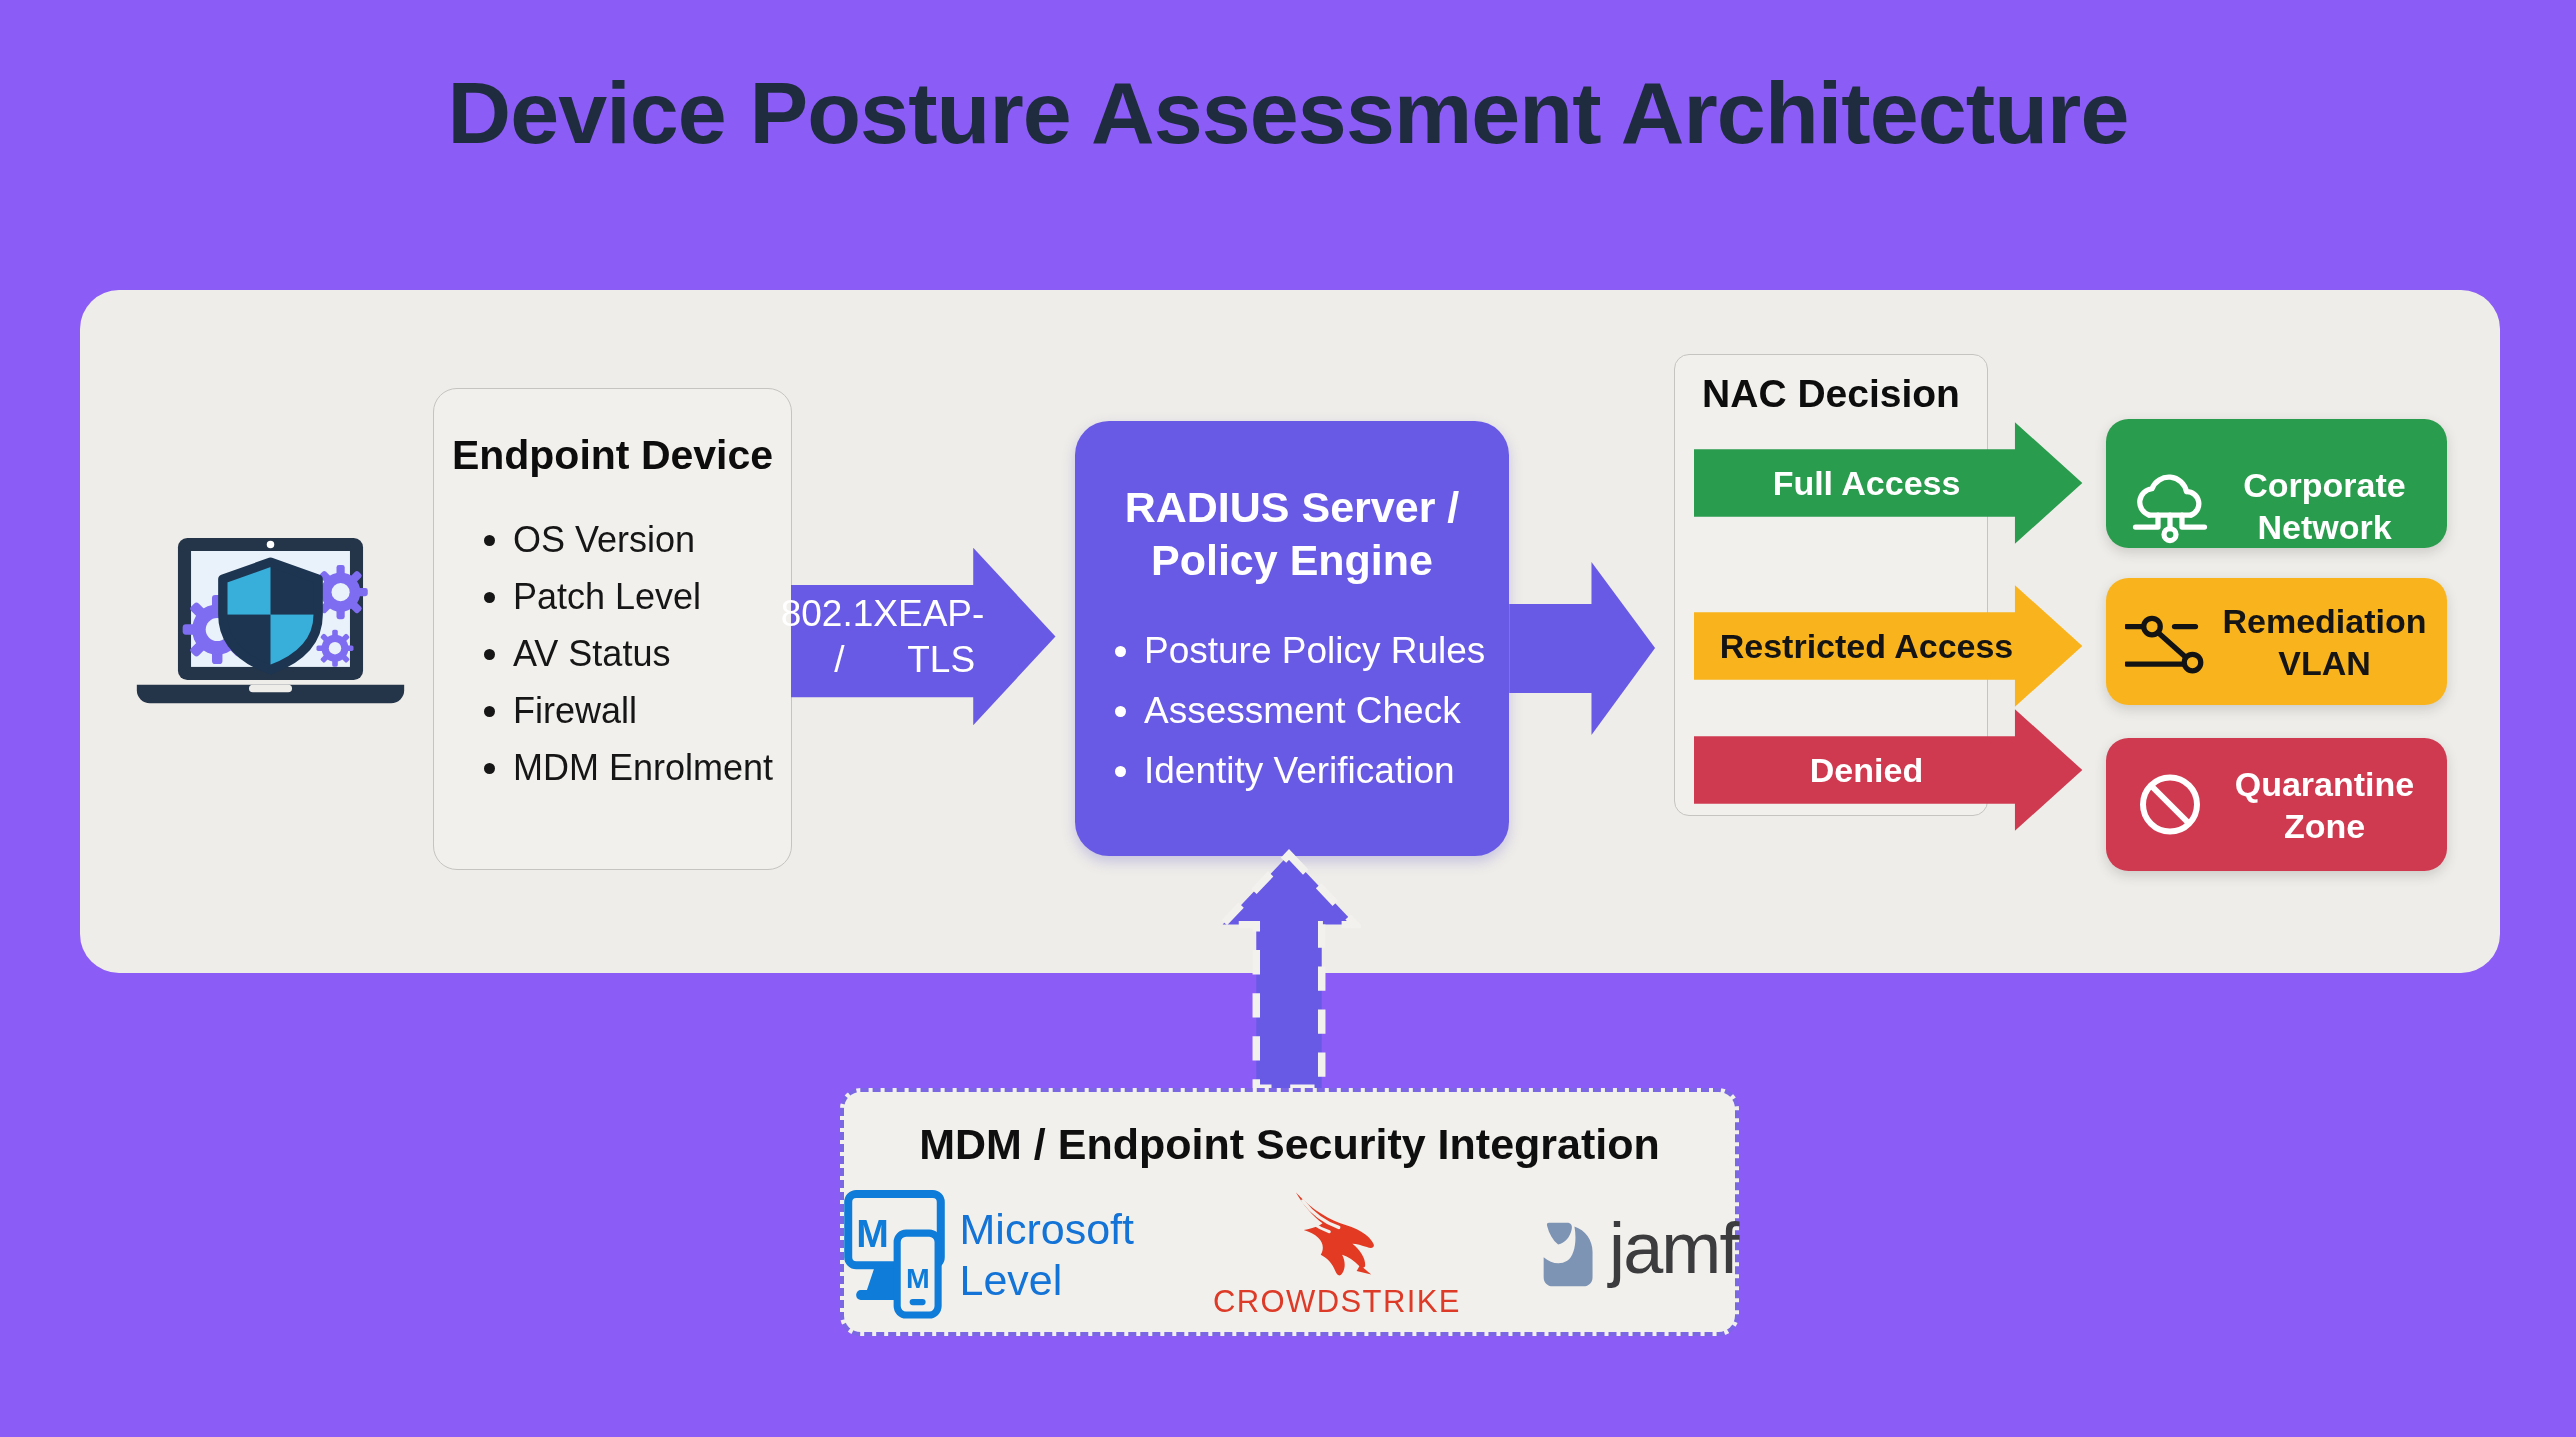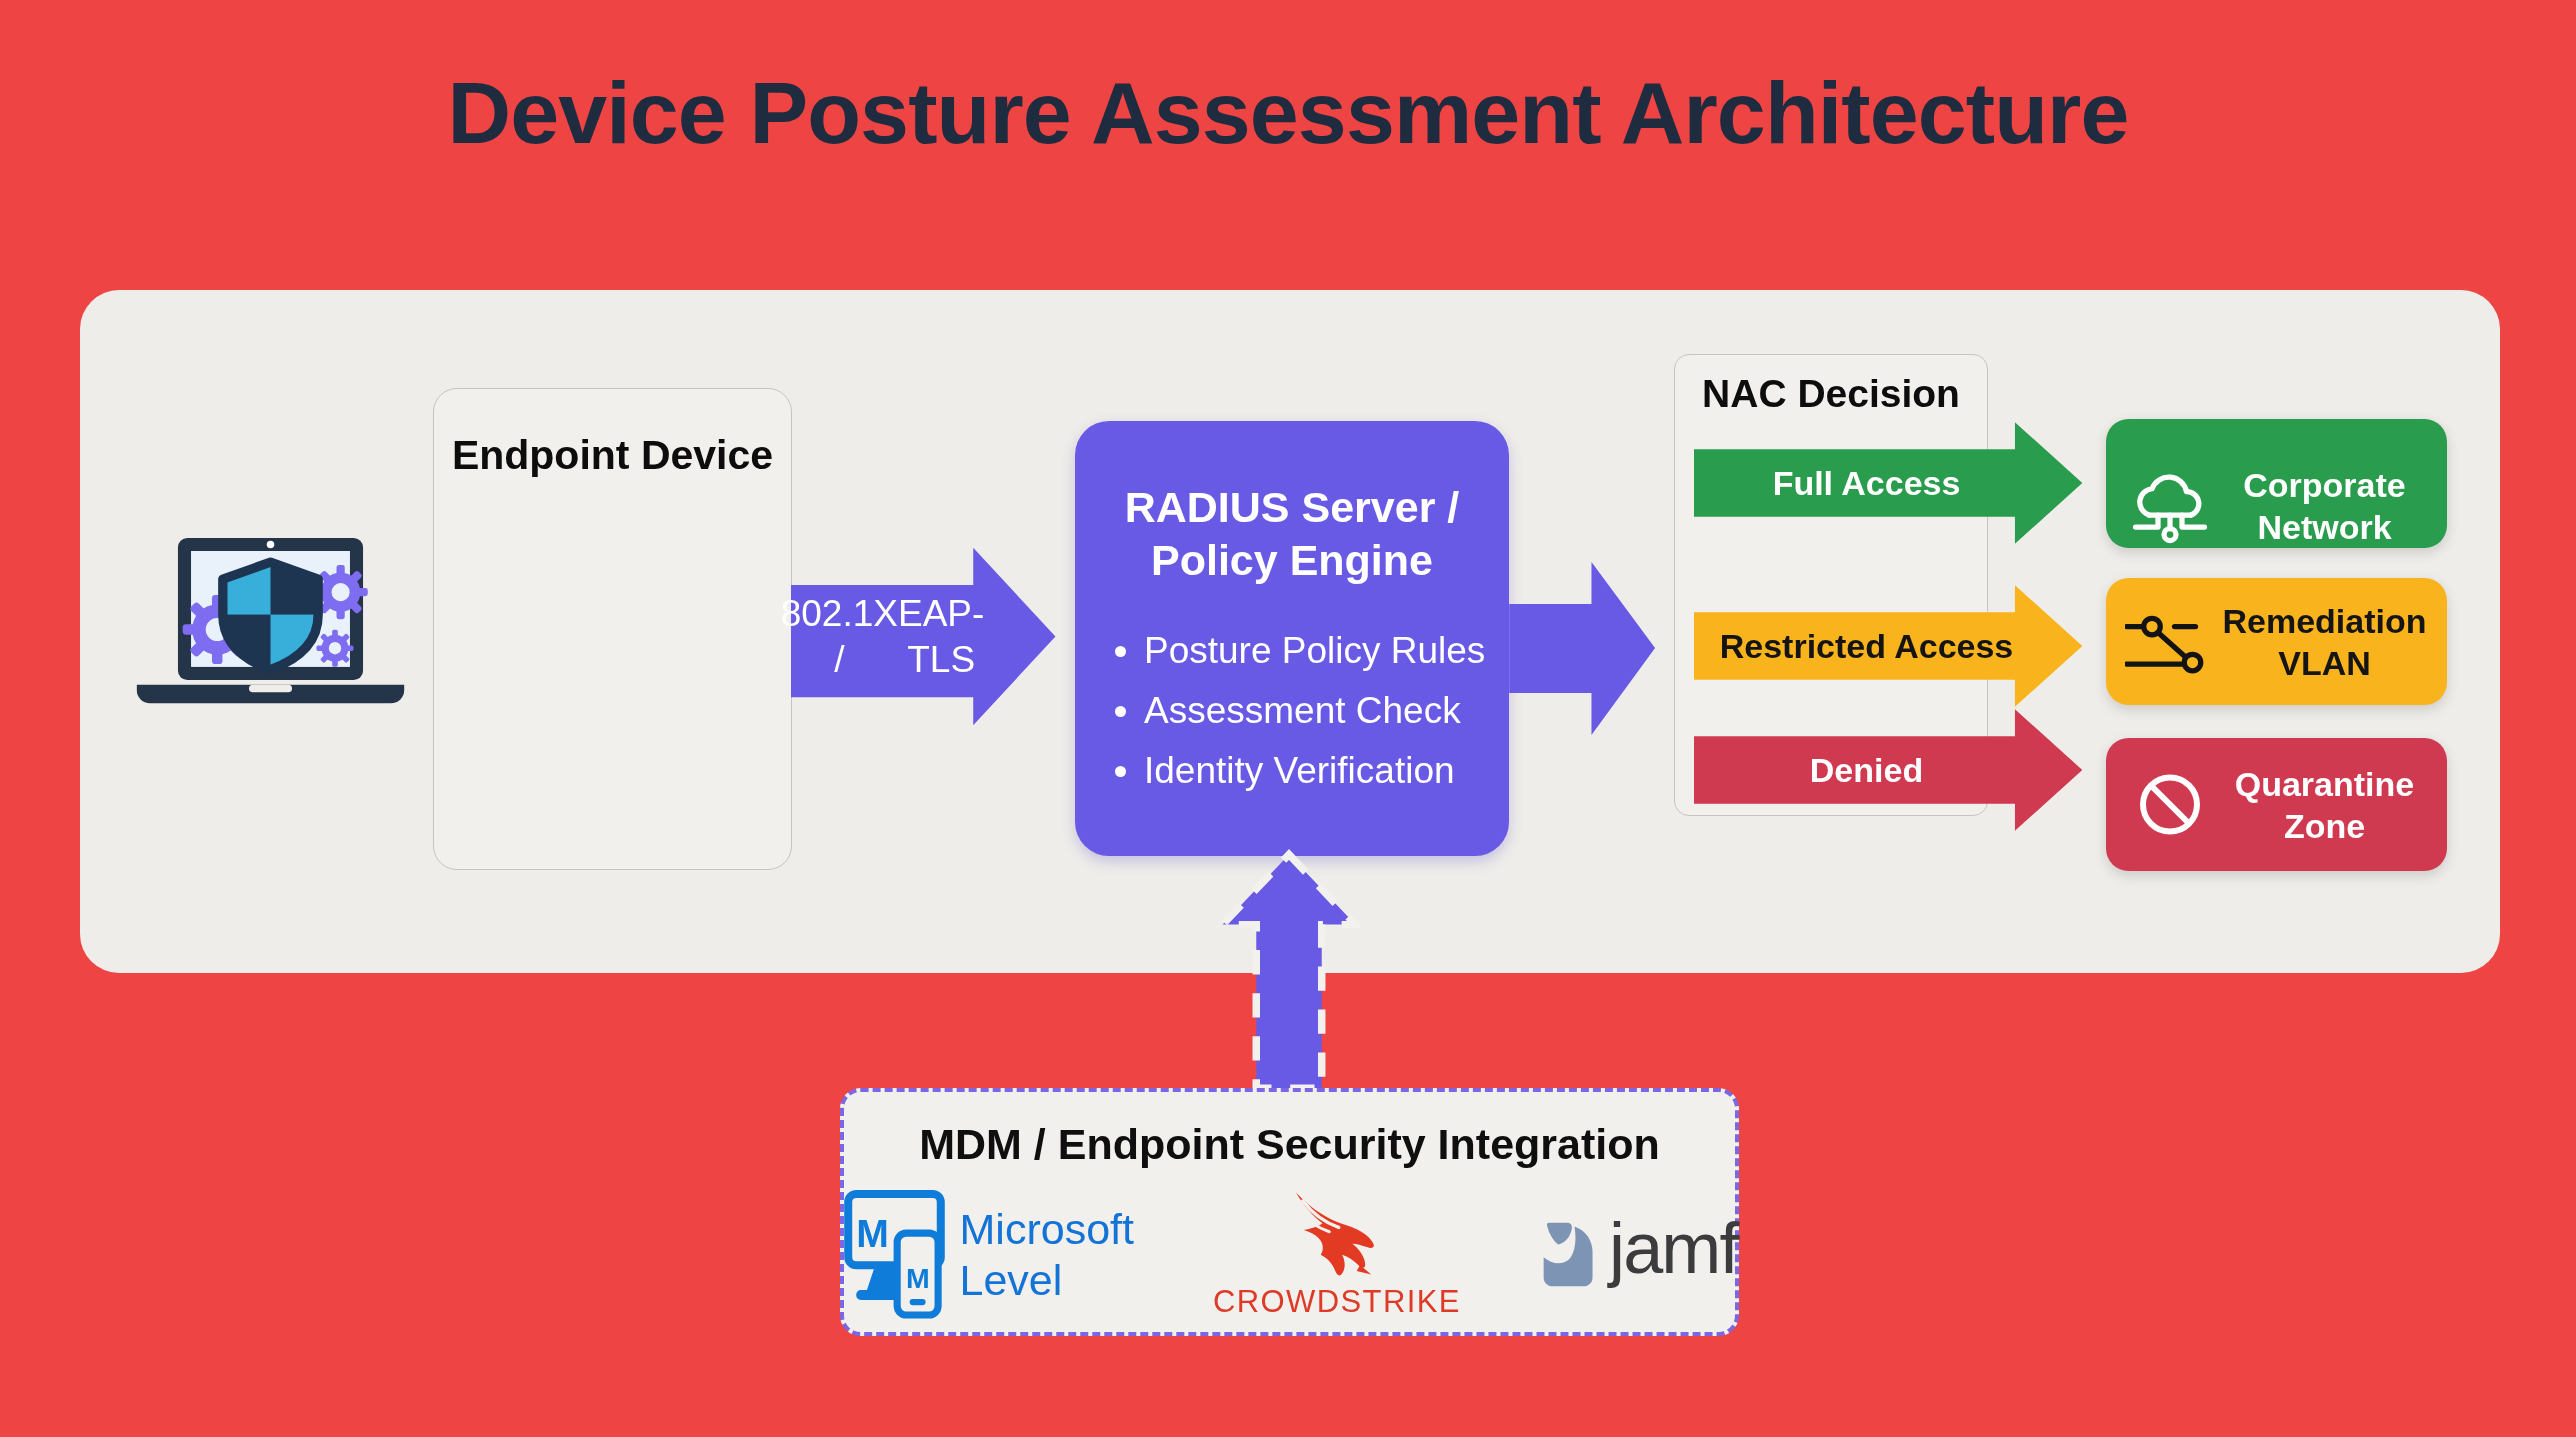--- a/index.html
+++ b/index.html
@@ -1,18 +1,18 @@
 <!DOCTYPE html>
 <html style="font-size:15px"><head>
 <meta charset="utf-8">
 <style>
   html,body{margin:0;padding:0;background:#fefdfb;}
   #canvas{
     position:relative; width:2576px; height:1438px; overflow:hidden;
-    background:#ef4444;
+    background:#8b5cf6;
     font-family:"Liberation Sans", sans-serif;
     -webkit-font-smoothing:antialiased;
   }
   .main-title{
     position:absolute; top:62px; left:0; width:100%;
     text-align:center; font-size:88px; font-weight:bold;
     color:#1f2b3e; letter-spacing:-0.9px;
   }
   .panel{
     position:absolute; left:80px; top:290px; width:2420px; height:683px;
@@ -143,20 +143,27 @@
       <rect x="105" y="88" width="56" height="66" fill="#1d3550"></rect>
     </g>
     <path d="M161,32 L212,50 V88 C212,118 191,136 161,147 C131,136 110,118 110,88 V50 Z" fill="none" stroke="#1d3550" stroke-width="10" stroke-linejoin="round"></path>
 
     <path d="M18,163 H304 V169 A14,14 0 0 1 290,183 H32 A14,14 0 0 1 18,169 Z" fill="#243449"></path>
     <rect x="138" y="163" width="46" height="8" rx="4" fill="#efede9"></rect>
   </svg>
 
   <div class="light-box endpoint-box">
     <h3>Endpoint Device</h3>
+    <ul>
+      <li>OS Version</li>
+      <li>Patch Level</li>
+      <li>AV Status</li>
+      <li>Firewall</li>
+      <li>MDM Enrolment</li>
+    </ul>
   </div>
 
   <svg class="arrow-svg" style="left:791px; top:543px;" width="271" height="187" viewBox="0 0 290 200">
     <polygon points="0,45 195,45 195,5 283,100 195,195 195,165 0,165" fill="#695ae5"></polygon>
   </svg>
   <div class="arrow-label" style="left:791px; top:543px; width:183px; height:187px;">
     <span>802.1X /</span>
     <span>EAP-TLS</span>
   </div>
 

